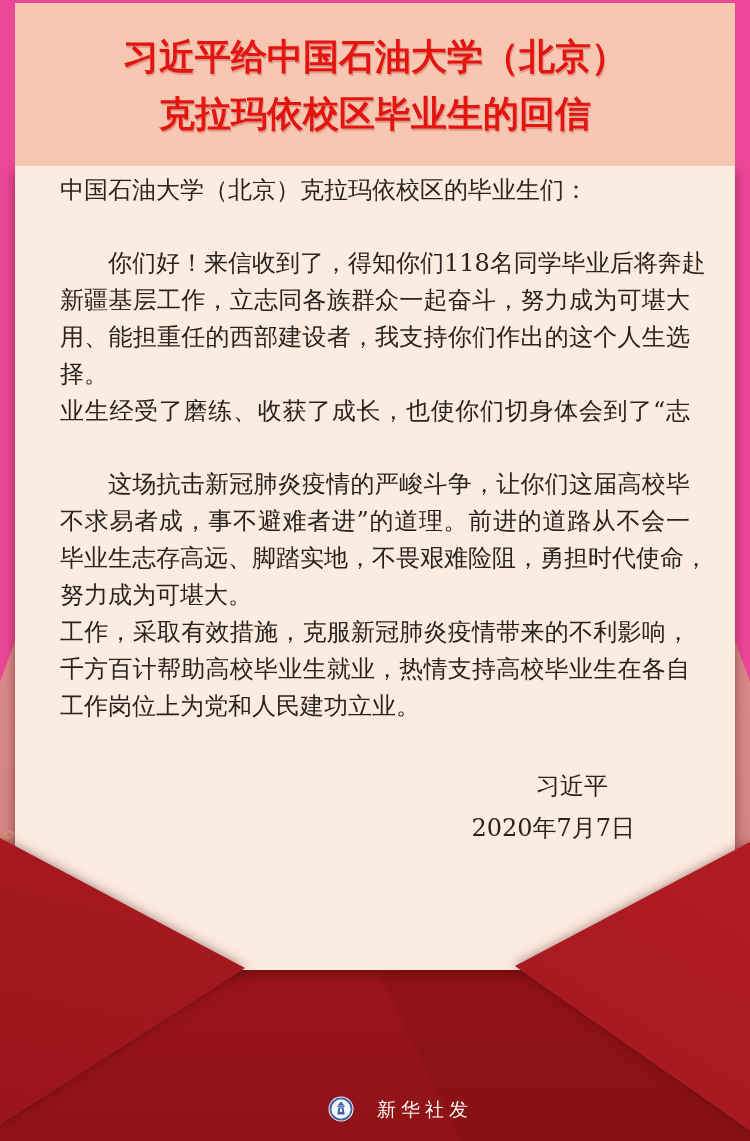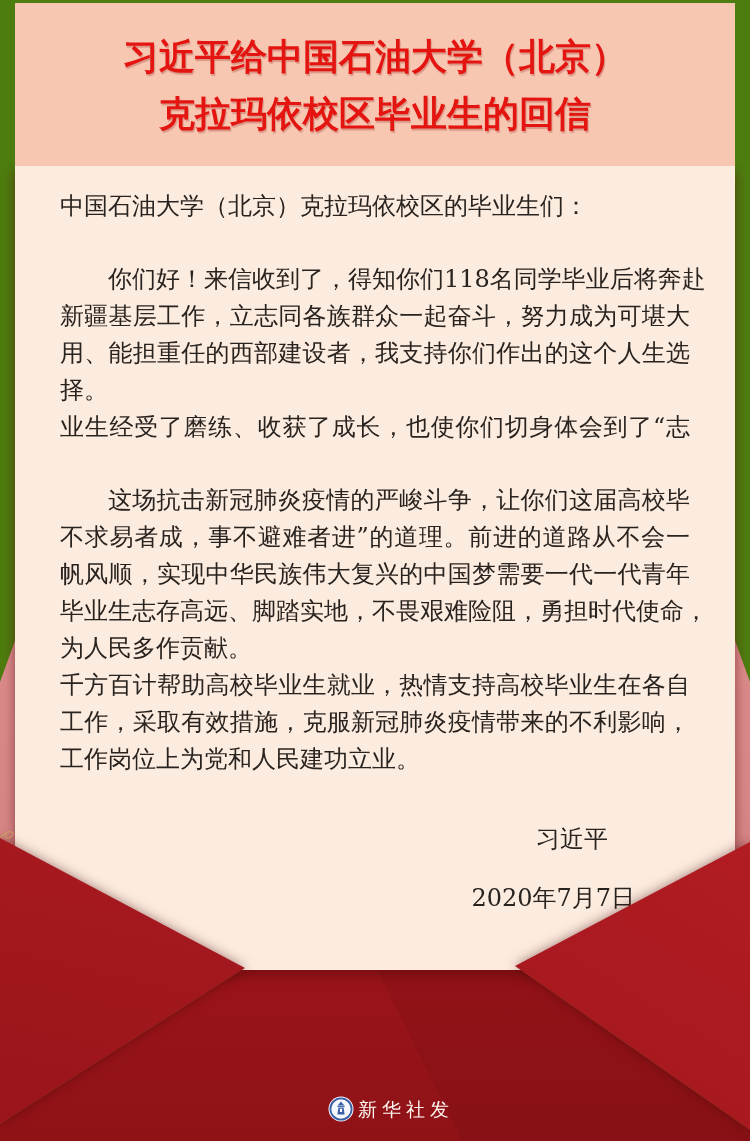--- a/index.html
+++ b/index.html
@@ -3,21 +3,21 @@
 <meta charset="utf-8">
 <style>
   :root{
     --header-bg:#f8c7b2; --paper-bg:#fcebdf; --title-red:#e41410; --ink:#29231f;
     --back-salmon:#e09090; --flap-top:#c8242b; --flap-bottom:#9a141b;
     --pocket-top:#d62b30; --pocket-mid:#b81e24; --pocket-bottom:#8f1217;
     --credit-text:#fdf6f0; --logo-blue:#3a5fa5;
   }
   html,body{margin:0;padding:0;}
   body{background:#ffffff;font-family:"DejaVu Serif","Liberation Serif",serif;}
-  .canvas{position:relative;width:750px;height:1141px;background:#4d7c0f;overflow:hidden;margin:0 auto;}
+  .canvas{position:relative;width:750px;height:1141px;background:#ec4899;overflow:hidden;margin:0 auto;}
 
   
   .back-wedge{position:absolute;inset:0;background:linear-gradient(180deg,#e59a98,#d27f80);}
   .back-left{clip-path:polygon(16px 638px,0 682px,0 862px,16px 862px);}
   .back-right{clip-path:polygon(734px 638px,750px 682px,750px 862px,734px 862px);}
 
   
   .pocket{position:absolute;inset:0;
     background:linear-gradient(180deg,var(--pocket-top) 0%,var(--pocket-mid) 34%,#a4171d 72%,var(--pocket-bottom) 100%);
     clip-path:polygon(0 1124px,245px 968px,515px 966px,750px 1130px,750px 1141px,0 1141px);}
@@ -28,42 +28,42 @@
   .paper{position:absolute;left:15px;top:166px;width:720px;height:804px;background:var(--paper-bg);
     box-shadow:0 5px 11px rgba(90,10,10,.55);}
 
   
   .banner{position:absolute;left:15px;top:3px;width:720px;height:163px;background:var(--header-bg);
     display:flex;flex-direction:column;align-items:center;justify-content:center;}
   .title-line{font-size:36px;line-height:57px;font-weight:bold;color:var(--title-red);
     text-align:center;letter-spacing:0;text-shadow:1px 2px 1px rgba(140,30,20,.28);white-space:nowrap;}
 
   
-  .letter{position:absolute;left:60px;top:188px;width:630px;color:var(--ink);}
+  .letter{position:absolute;left:60px;top:172px;width:630px;color:var(--ink);}
   .line{font-size:24px;line-height:37px;text-align:justify;text-align-last:justify;white-space:nowrap;}
   .line.end{text-align-last:left;}
   .line.indent{text-indent:48px;margin-top:36px;}
   .sig-block{margin-top:9px;}
   .signature{font-size:24px;line-height:37px;text-align:right;padding-right:82px;color:var(--ink);margin-top:43px;}
-  .date{font-size:24px;line-height:37px;text-align:right;padding-right:55px;margin-top:22px;color:var(--ink);}
+  .date{font-size:24px;line-height:37px;text-align:right;padding-right:55px;margin-top:5px;color:var(--ink);}
 
   
   .flap-wrap{position:absolute;inset:0;filter:drop-shadow(0 0 6px rgba(70,5,5,.5));}
   .flap{position:absolute;inset:0;}
   .flap-left{background:linear-gradient(193deg,var(--flap-top) 8%,#b11d23 55%,var(--flap-bottom) 100%);
     clip-path:polygon(0 838px,245px 968px,0 1124px);}
   .flap-right{background:linear-gradient(212deg,var(--flap-top) 10%,#ad1b21 60%,var(--flap-bottom) 100%);
     clip-path:polygon(750px 842px,515px 966px,750px 1130px);}
   .flap-sheen{position:absolute;inset:0;background:linear-gradient(125deg,rgba(255,255,255,.10),rgba(255,255,255,0) 55%);
     clip-path:polygon(750px 842px,515px 966px,750px 1130px);}
 
   .gold-ornament{position:absolute;left:0px;top:815px;width:30px;height:30px;opacity:.8;}
 
   
-  .credit{position:absolute;left:328px;top:1096px;display:flex;align-items:center;gap:4px;}
+  .credit{position:absolute;left:328px;top:1096px;display:flex;align-items:center;gap:23px;}
   .credit-logo{width:26px;height:26px;display:block;}
   .credit-text{color:var(--credit-text);font-size:19px;letter-spacing:5px;line-height:26px;white-space:nowrap;}
 </style>
 </head>
 <body>
 
 <div class="canvas">
 
   <div class="back-wedge back-left"></div>
   <div class="back-wedge back-right"></div>
@@ -80,25 +80,24 @@
 
   <div class="letter">
     <div class="line end">中国石油大学（北京）克拉玛依校区的毕业生们：</div>
     <div class="line indent">你们好！来信收到了，得知你们118名同学毕业后将奔赴</div>
     <div class="line">新疆基层工作，立志同各族群众一起奋斗，努力成为可堪大</div>
     <div class="line">用、能担重任的西部建设者，我支持你们作出的这个人生选</div>
     <div class="line end">择。</div>
     <div class="line">业生经受了磨练、收获了成长，也使你们切身体会到了“志</div>
     <div class="line indent">这场抗击新冠肺炎疫情的严峻斗争，让你们这届高校毕</div>
     <div class="line">不求易者成，事不避难者进”的道理。前进的道路从不会一</div>
-    <div class="line">帆风顺，实现中华民族伟大复兴的中国梦需要一代一代青年</div>
     <div class="line">毕业生志存高远、脚踏实地，不畏艰难险阻，勇担时代使命，</div>
-    <div class="line end">为人民多作贡献。</div>
+    <div class="line end">努力成为可堪大。</div>
+    <div class="line">工作，采取有效措施，克服新冠肺炎疫情带来的不利影响，</div>
     <div class="line">千方百计帮助高校毕业生就业，热情支持高校毕业生在各自</div>
-    <div class="line">工作，采取有效措施，克服新冠肺炎疫情带来的不利影响，</div>
     <div class="line end">工作岗位上为党和人民建功立业。</div>
     <div class="sig-block">
       <div class="signature">习近平</div>
       <div class="date">2020年7月7日</div>
     </div>
   </div>
 
   <div class="flap-wrap">
     <div class="flap flap-left"></div>
   </div>

